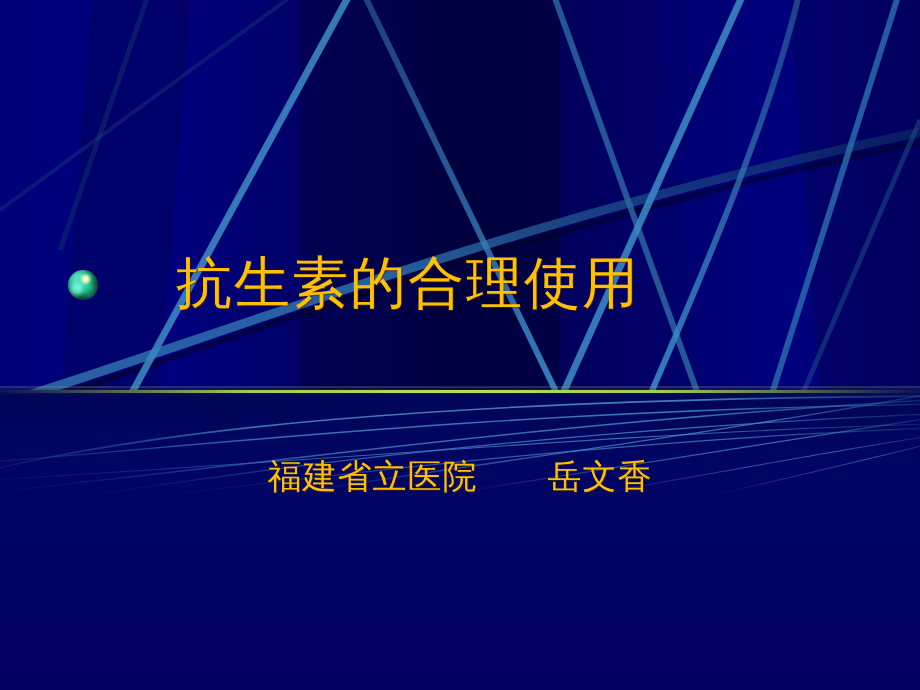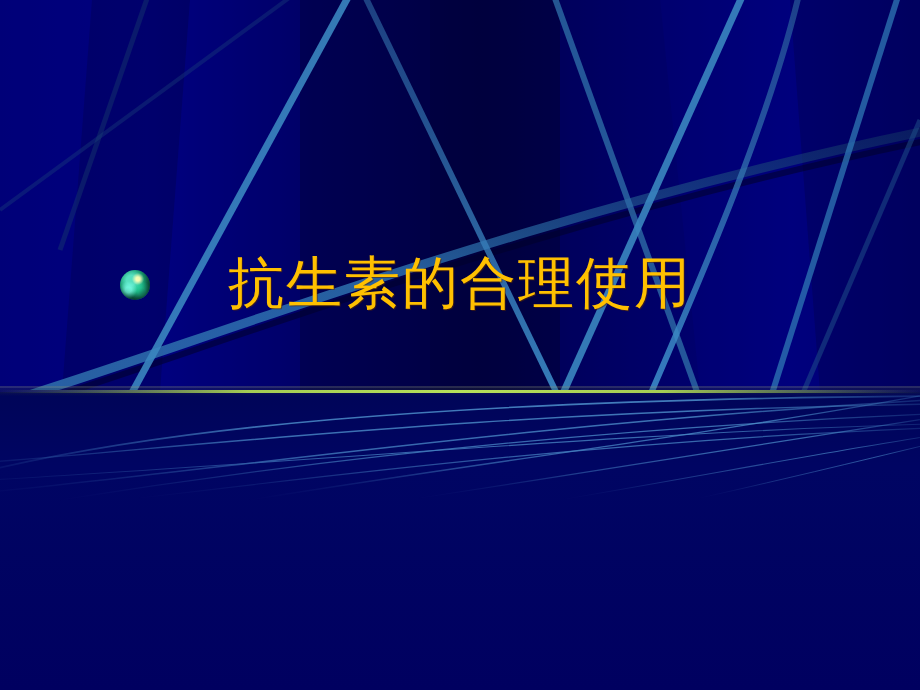--- a/index.html
+++ b/index.html
@@ -30,21 +30,21 @@
   
   #title-block {
     position: absolute;
     left: 0;
     top: 243px;
     width: 920px;
     height: 80px;
     display: flex;
     align-items: center;
     justify-content: flex-start;
-    padding-left: 120px;
+    padding-left: 68px;
     box-sizing: border-box;
   }
   #title-bullet {
     width: 30px;
     height: 30px;
     border-radius: 50%;
     flex: 0 0 auto;
     margin-top: 4px;
     background:
       radial-gradient(circle at 60% 30%, rgba(255,255,180,0.95) 0 7%, rgba(255,235,90,0.0) 22%),
@@ -223,14 +223,17 @@
   <div id="divider">
     <div id="divider-shadow"></div>
     <div id="divider-line"></div>
   </div>
 
   <div id="title-block">
     <span id="title-bullet"></span>
     <h1 id="title-text">抗生素的合理使用</h1>
   </div>
 
+  <div id="subtitle-block">
+    <span id="subtitle-text">福建省立医院　　岳文香</span>
+  </div>
 
 </div>
 
 </body></html>

